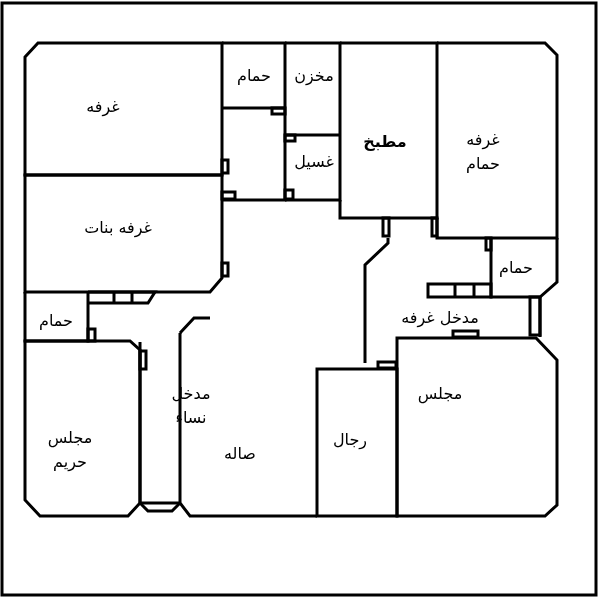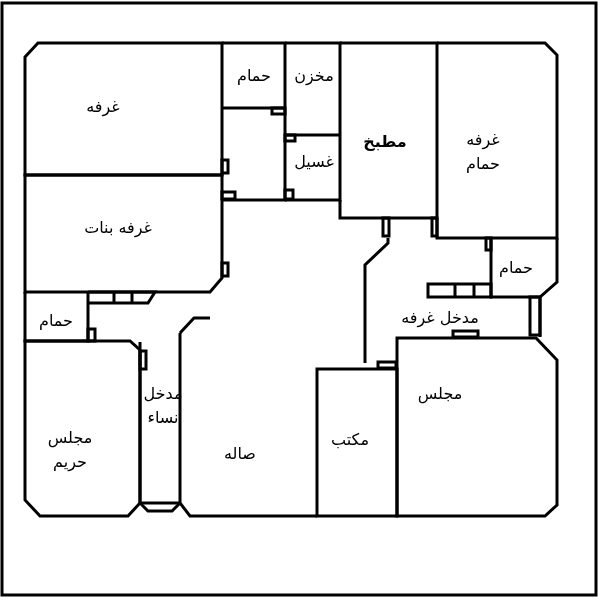--- a/index.html
+++ b/index.html
@@ -76,23 +76,23 @@
 <div class="lbl" style="left:288px;top:64px;width:52px;">مخزن</div>
 <div class="lbl" style="left:289px;top:150px;width:50px;">غسيل</div>
 <div class="lbl" style="left:355px;top:130px;width:60px;font-weight:bold;">مطبخ</div>
 <div class="lbl" style="left:458px;top:128px;width:50px;">
   <div>غرفه</div>
   <div>حمام</div>
 </div>
 <div class="lbl" style="left:492px;top:256px;width:48px;">حمام</div>
 <div class="lbl" style="left:390px;top:306px;width:100px;">مدخل غرفه</div>
 <div class="lbl" style="left:32px;top:309px;width:48px;">حمام</div>
-<div class="lbl" style="left:138px;top:382px;width:50px;">
+<div class="lbl" style="left:138px;top:382px;width:50px;padding-left:28px;">
   <div>مدخل</div>
   <div>نساء</div>
 </div>
 <div class="lbl" style="left:45px;top:426px;width:50px;">
   <div>مجلس</div>
   <div>حريم</div>
 </div>
 <div class="lbl" style="left:210px;top:426px;width:60px;margin-top:16px;">صاله</div>
-<div class="lbl" style="left:322px;top:428px;width:56px;">مكتب</div>
+<div class="lbl" style="left:322px;top:428px;width:56px;">رجال</div>
 <div class="lbl" style="left:412px;top:382px;width:56px;">مجلس</div>
 
 </body></html>

